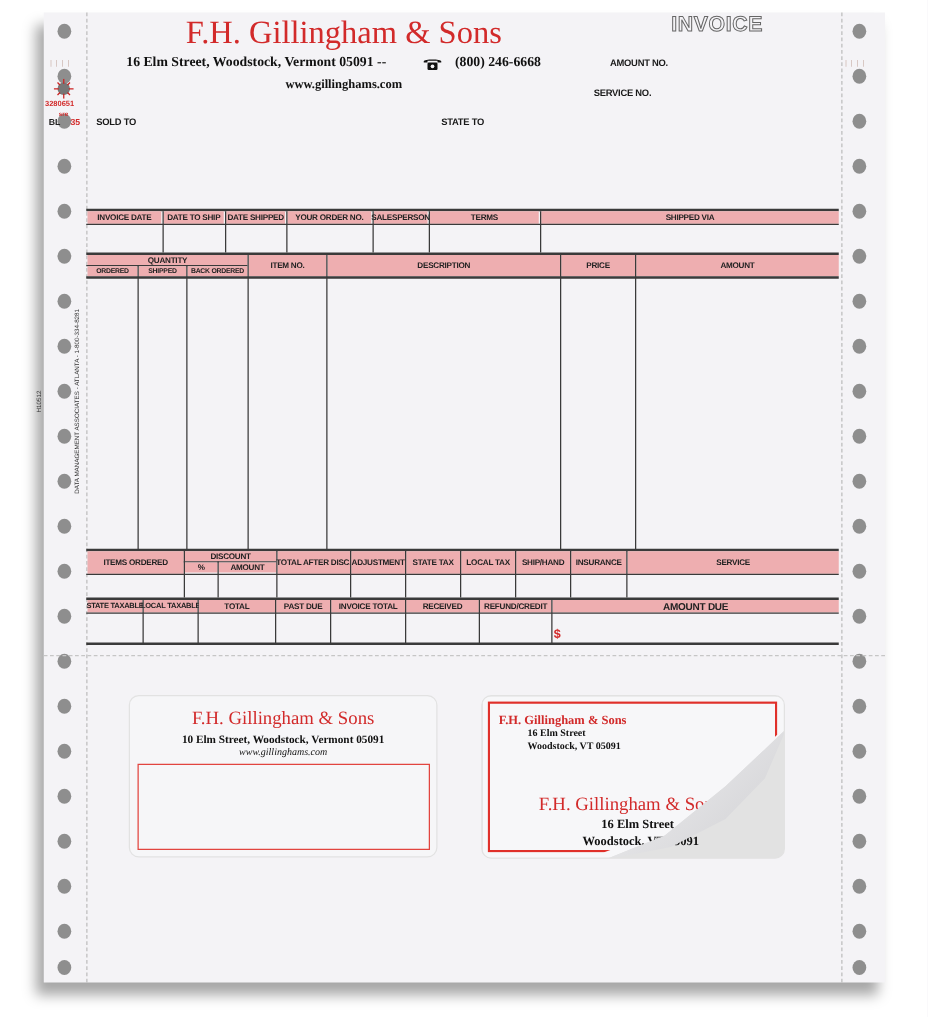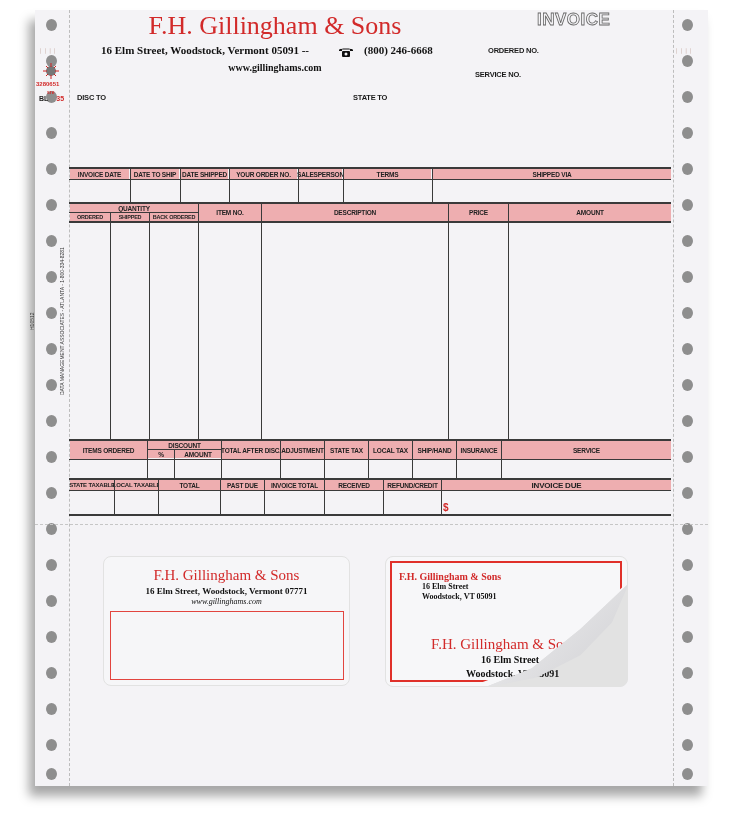--- a/index.html
+++ b/index.html
@@ -97,23 +97,23 @@
     <svg width="16" height="12" viewBox="0 0 16 12">
         <path d="M1 4c0-2 14-2 14 0v1h-3V3.5H4V5H1z" fill="#111"></path>
         <rect x="4" y="5" width="8" height="6" rx="1" fill="#111"></rect>
         <circle cx="8" cy="8" r="1.5" fill="#f4f3f6"></circle>
       </svg>
   </div>
   <div class="abs serif" style="left:329px;top:34px;font-size:11px;font-weight:bold;color:#111;">(800) 246-6668</div>
   <div class="abs serif" style="left:80px;top:52px;width:320px;text-align:center;font-size:10px;font-weight:bold;color:#111;">www.gillinghams.com</div>
 
   <div class="abs" style="left:502px;top:0px;font-size:17px;font-weight:bold;color:#f4f3f6;-webkit-text-stroke:0.8px #666;letter-spacing:0.5px;">INVOICE</div>
-  <div class="lbl" style="left:453px;top:36px;">ORDERED NO.</div>
+  <div class="lbl" style="left:453px;top:36px;">AMOUNT NO.</div>
   <div class="lbl" style="left:440px;top:60px;">SERVICE NO.</div>
-  <div class="lbl" style="left:42px;top:83px;">DISC TO</div>
+  <div class="lbl" style="left:42px;top:83px;">SOLD TO</div>
   <div class="lbl" style="left:318px;top:83px;">STATE TO</div>
 
   <div>
     <div class="line" style="left:34px;top:157px;width:602px;height:1.5px"></div>
     <div class="hdr" style="left:35px;top:159px;width:59px;height:10px">INVOICE DATE</div>
     <div class="hdr" style="left:96px;top:159px;width:48px;height:10px">DATE TO SHIP</div>
     <div class="hdr" style="left:146px;top:159px;width:47px;height:10px">DATE SHIPPED</div>
     <div class="hdr" style="left:195px;top:159px;width:67px;height:10px">YOUR ORDER NO.</div>
     <div class="hdr" style="left:264px;top:159px;width:43px;height:10px">SALESPERSON</div>
     <div class="hdr" style="left:309px;top:159px;width:87px;height:10px">TERMS</div>
@@ -176,36 +176,36 @@
   </div>
 
   <div>
     <div class="hdr" style="left:35px;top:470px;width:44px;height:10px;font-size:6px">STATE TAXABLE</div>
     <div class="hdr" style="left:80px;top:470px;width:43px;height:10px;font-size:6px">LOCAL TAXABLE</div>
     <div class="hdr" style="left:124px;top:470px;width:61px;height:10px">TOTAL</div>
     <div class="hdr" style="left:186px;top:470px;width:43px;height:10px">PAST DUE</div>
     <div class="hdr" style="left:230px;top:470px;width:59px;height:10px">INVOICE TOTAL</div>
     <div class="hdr" style="left:290px;top:470px;width:58px;height:10px">RECEIVED</div>
     <div class="hdr" style="left:349px;top:470px;width:57px;height:10px">REFUND/CREDIT</div>
-    <div class="hdr" style="left:407px;top:470px;width:229px;height:10px;font-size:8px">INVOICE DUE</div>
+    <div class="hdr" style="left:407px;top:470px;width:229px;height:10px;font-size:8px">AMOUNT DUE</div>
     <div class="line" style="left:34px;top:480px;width:602px;height:1px"></div>
     <div class="line" style="left:79px;top:469px;width:1px;height:36px"></div>
     <div class="line" style="left:123px;top:469px;width:1px;height:36px"></div>
     <div class="line" style="left:185px;top:469px;width:1px;height:36px"></div>
     <div class="line" style="left:229px;top:469px;width:1px;height:36px"></div>
     <div class="line" style="left:289px;top:469px;width:1px;height:36px"></div>
     <div class="line" style="left:348px;top:469px;width:1px;height:36px"></div>
     <div class="line" style="left:406px;top:469px;width:1px;height:36px"></div>
     <div class="abs red" style="left:408px;top:492px;font-size:10px;font-weight:bold;">$</div>
     <div class="line" style="left:34px;top:504px;width:602px;height:1.5px"></div>
   </div>
 
   <div class="label-card" style="left:68px;top:546px;width:247px;height:130px">
     <div class="abs serif red" style="left:0;top:10px;width:100%;text-align:center;font-size:15px;">F.H. Gillingham &amp; Sons</div>
-    <div class="abs serif" style="left:0;top:29px;width:100%;text-align:center;font-size:9px;font-weight:bold;color:#111;">16 Elm Street, Woodstock, Vermont 07771</div>
+    <div class="abs serif" style="left:0;top:29px;width:100%;text-align:center;font-size:9px;font-weight:bold;color:#111;">10 Elm Street, Woodstock, Vermont 05091</div>
     <div class="abs serif" style="left:0;top:40px;width:100%;text-align:center;font-size:8px;font-style:italic;color:#111;">www.gillinghams.com</div>
     <div class="abs" style="left:6px;top:54px;width:234px;height:69px;border:1.5px solid #e2453f;"></div>
   </div>
 
   <div class="label-card" style="left:350px;top:546px;width:243px;height:131px;background:#e2e2e2;overflow:hidden">
     <div class="abs" style="left:0;top:0;width:243px;height:131px;background:#f7f7f9;clip-path:polygon(0 0,100% 0,100% 20%,80% 55%,60% 85%,40% 100%,0 100%);"></div>
     <div class="abs" style="left:4px;top:4px;width:232px;height:121px;border:2px solid #e0302a;border-right-color:#e0302a;clip-path:polygon(0 0,100% 0,100% 22%,80% 57%,60% 86%,40% 100%,0 100%);"></div>
     <div class="abs serif red" style="left:13px;top:14px;font-size:10px;font-weight:bold;">F.H. Gillingham &amp; Sons</div>
     <div class="abs serif" style="left:36px;top:25px;font-size:8px;font-weight:bold;color:#111;">16 Elm Street</div>
     <div class="abs serif" style="left:36px;top:35px;font-size:8px;font-weight:bold;color:#111;">Woodstock, VT 05091</div>

